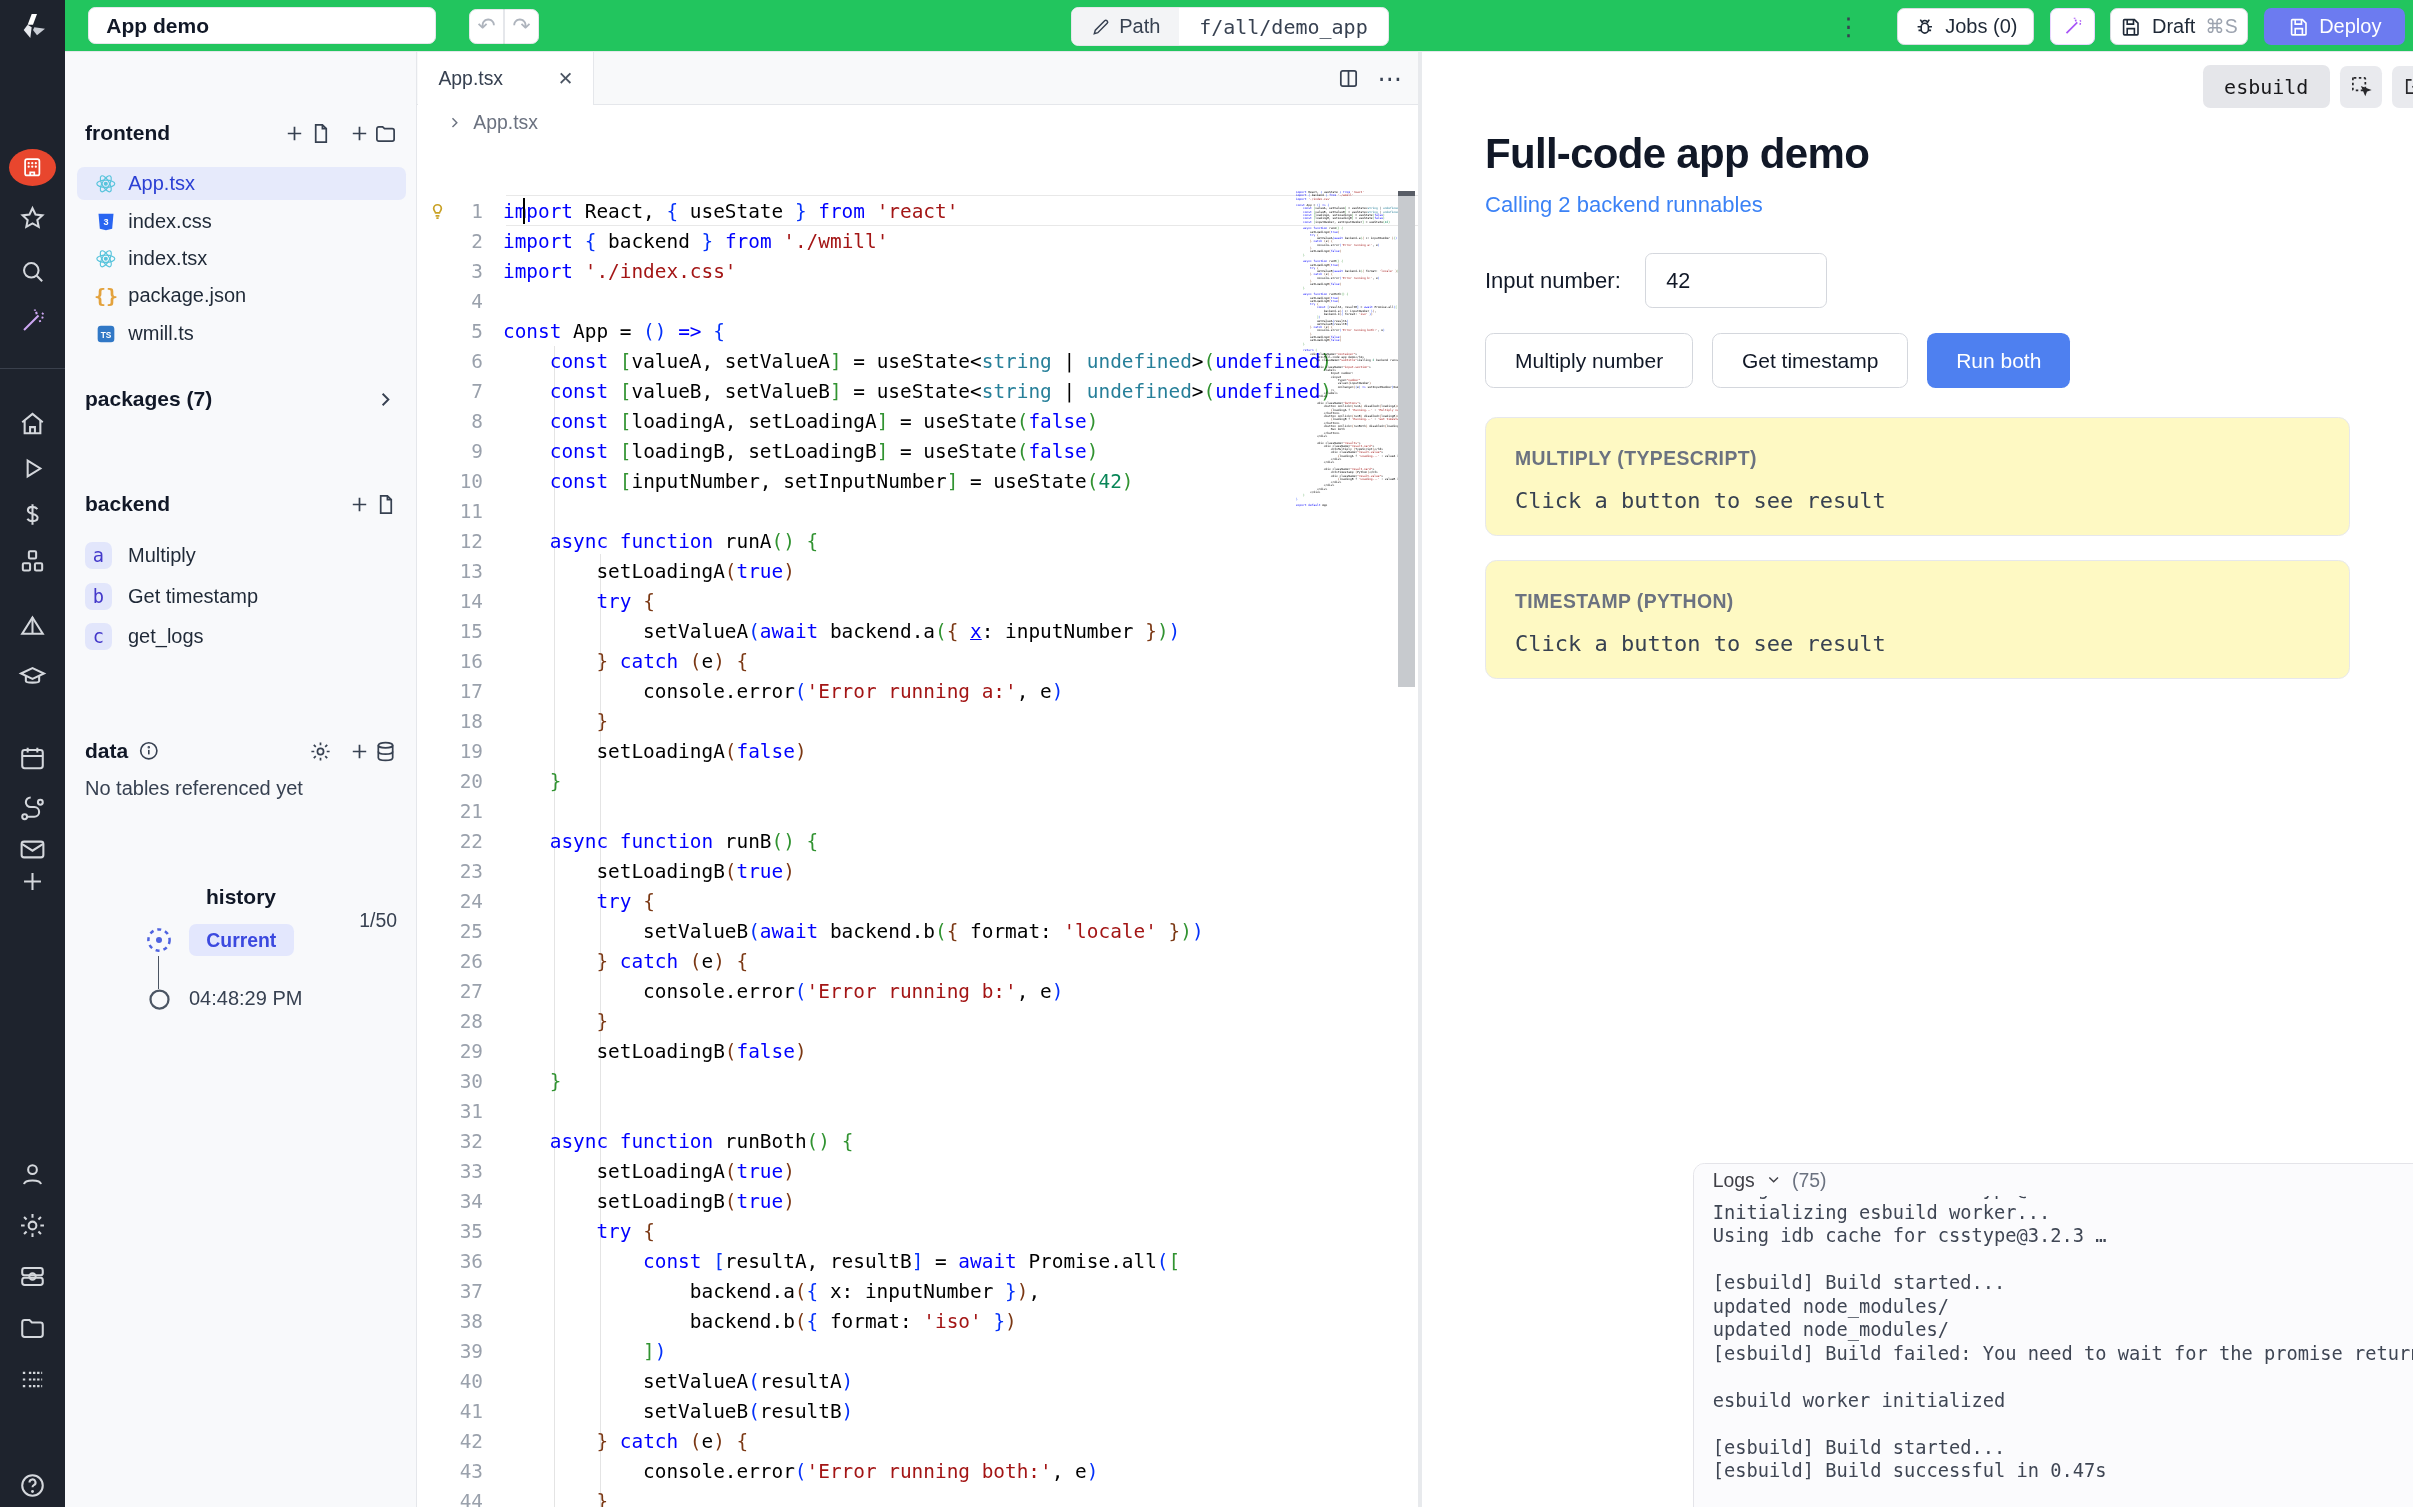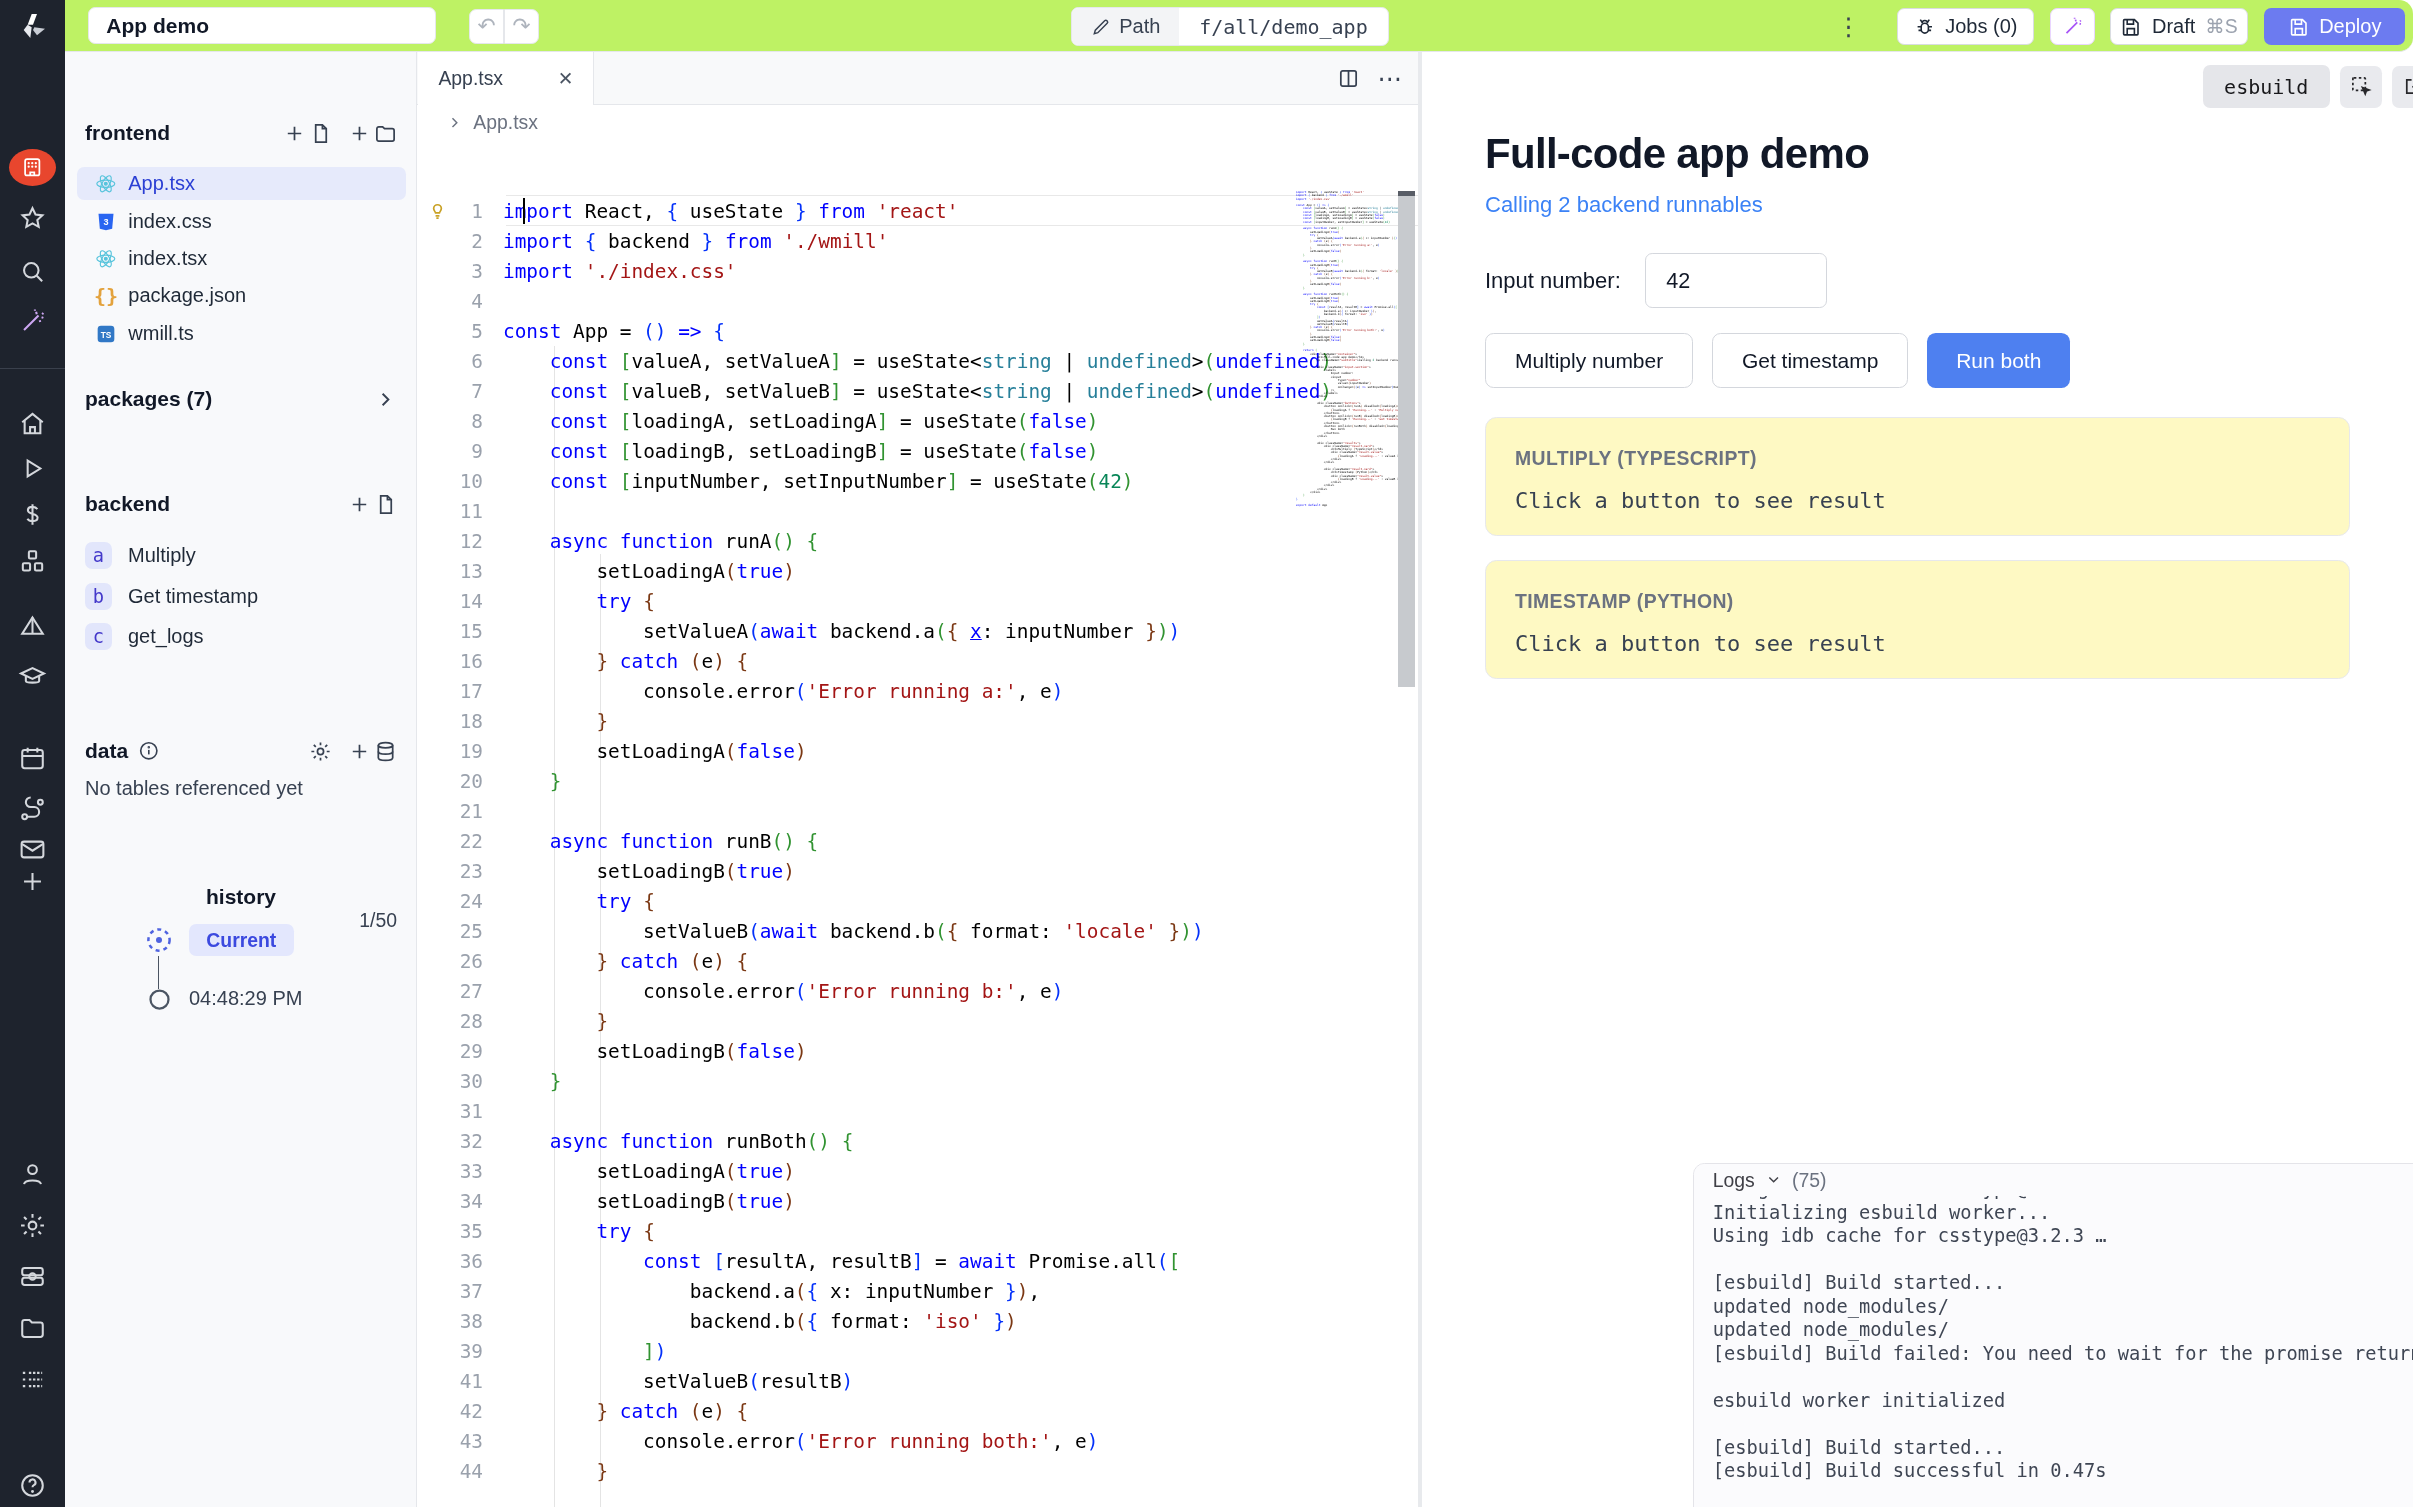--- a/index.html
+++ b/index.html
@@ -3,21 +3,21 @@
 <meta charset="utf-8">
 <style>
   * { margin:0; padding:0; box-sizing:border-box; }
   html,body { width:2413px; height:1508px; overflow:hidden; background:#fff;
     font-family:"Liberation Sans", sans-serif; }
   #app { position:relative; width:2413px; height:1508px; overflow:hidden; background:#fff; }
   .abs { position:absolute; }
   .mono { font-family:"DejaVu Sans Mono", monospace; }
 
   
-  #topbar { left:0; top:0; width:2413px; height:52px; background:#bef264; border-bottom:1.4px solid #e5e7eb; z-index:30;border-radius:14px; }
+  #topbar { left:0; top:0; width:2413px; height:52px; background:#22c55e; border-bottom:1.4px solid #e5e7eb; z-index:30; }
   #logo-box { left:0; top:0; width:65px; height:52px; background:#1e232d; display:flex; align-items:center; justify-content:center; }
   #app-name { left:88px; top:7.2px; width:348px; height:37px; border:1.4px solid #e5e7eb; border-radius:7.2px;
     display:flex; align-items:center; padding-left:17.3px; font-size:21px; font-weight:700; color:#111827; background:#fff; }
   .undoredo { top:8.6px; width:35px; height:35px; border:1.4px solid #e5e7eb; display:flex; align-items:center; justify-content:center;
     font-size:21.6px; color:#aeb4bd; background:#fff; }
   #undo-btn { left:469px; border-radius:7.2px 0 0 7.2px; border-right-width:0.7px; }
   #redo-btn { left:504px; border-radius:0 7.2px 7.2px 0; border-left-width:0.7px; }
   #path-chip { left:1071px; top:7.2px; height:39px; border:1.4px solid #e5e7eb; border-radius:7.2px; display:flex; overflow:hidden; background:#fff; }
   #path-chip .seg1 { background:#f3f4f6; display:flex; align-items:center; gap:8.6px; padding:0 18.7px; font-size:20px; color:#374151; }
   #path-chip .seg2 { display:flex; align-items:center; padding:0 20px; font-size:20px; color:#374151; }
@@ -535,20 +535,21 @@
           <div class="code-line"><span class="ln">30</span><span class="cl-text">    <span class="tk-b1">}</span></span></div>
           <div class="code-line"><span class="ln">31</span><span class="cl-text"></span></div>
           <div class="code-line"><span class="ln">32</span><span class="cl-text">    <span class="tk-kw">async</span> <span class="tk-kw">function</span> runBoth<span class="tk-b1">(</span><span class="tk-b1">)</span> <span class="tk-b1">{</span></span></div>
           <div class="code-line"><span class="ln">33</span><span class="cl-text">        setLoadingA<span class="tk-b2">(</span><span class="tk-kw">true</span><span class="tk-b2">)</span></span></div>
           <div class="code-line"><span class="ln">34</span><span class="cl-text">        setLoadingB<span class="tk-b2">(</span><span class="tk-kw">true</span><span class="tk-b2">)</span></span></div>
           <div class="code-line"><span class="ln">35</span><span class="cl-text">        <span class="tk-kw">try</span> <span class="tk-b2">{</span></span></div>
           <div class="code-line"><span class="ln">36</span><span class="cl-text">            <span class="tk-kw">const</span> <span class="tk-b0">[</span>resultA, resultB<span class="tk-b0">]</span> = <span class="tk-kw">await</span> Promise.all<span class="tk-b0">(</span><span class="tk-b1">[</span></span></div>
           <div class="code-line"><span class="ln">37</span><span class="cl-text">                backend.a<span class="tk-b2">(</span><span class="tk-b0">{</span> x: inputNumber <span class="tk-b0">}</span><span class="tk-b2">)</span>,</span></div>
           <div class="code-line"><span class="ln">38</span><span class="cl-text">                backend.b<span class="tk-b2">(</span><span class="tk-b0">{</span> format: <span class="tk-str">'iso'</span> <span class="tk-b0">}</span><span class="tk-b2">)</span></span></div>
           <div class="code-line"><span class="ln">39</span><span class="cl-text">            <span class="tk-b1">]</span><span class="tk-b0">)</span></span></div>
+          <div class="code-line"><span class="ln">40</span><span class="cl-text">            setValueA<span class="tk-b0">(</span>resultA<span class="tk-b0">)</span></span></div>
           <div class="code-line"><span class="ln">41</span><span class="cl-text">            setValueB<span class="tk-b0">(</span>resultB<span class="tk-b0">)</span></span></div>
           <div class="code-line"><span class="ln">42</span><span class="cl-text">        <span class="tk-b2">}</span> <span class="tk-kw">catch</span> <span class="tk-b2">(</span>e<span class="tk-b2">)</span> <span class="tk-b2">{</span></span></div>
           <div class="code-line"><span class="ln">43</span><span class="cl-text">            console.error<span class="tk-b0">(</span><span class="tk-str">'Error running both:'</span>, e<span class="tk-b0">)</span></span></div>
           <div class="code-line"><span class="ln">44</span><span class="cl-text">        <span class="tk-b2">}</span></span></div>
         </div>
       <div id="caret"></div>
       <div id="minimap">
           <div class="mm-line"><span class="tk-kw">import</span> React, <span class="tk-b0">{</span> useState <span class="tk-b0">}</span> <span class="tk-kw">from</span> <span class="tk-str">'react'</span></div>
           <div class="mm-line"><span class="tk-kw">import</span> <span class="tk-b0">{</span> backend <span class="tk-b0">}</span> <span class="tk-kw">from</span> <span class="tk-str">'./wmill'</span></div>
           <div class="mm-line"><span class="tk-kw">import</span> <span class="tk-str">'./index.css'</span></div>

